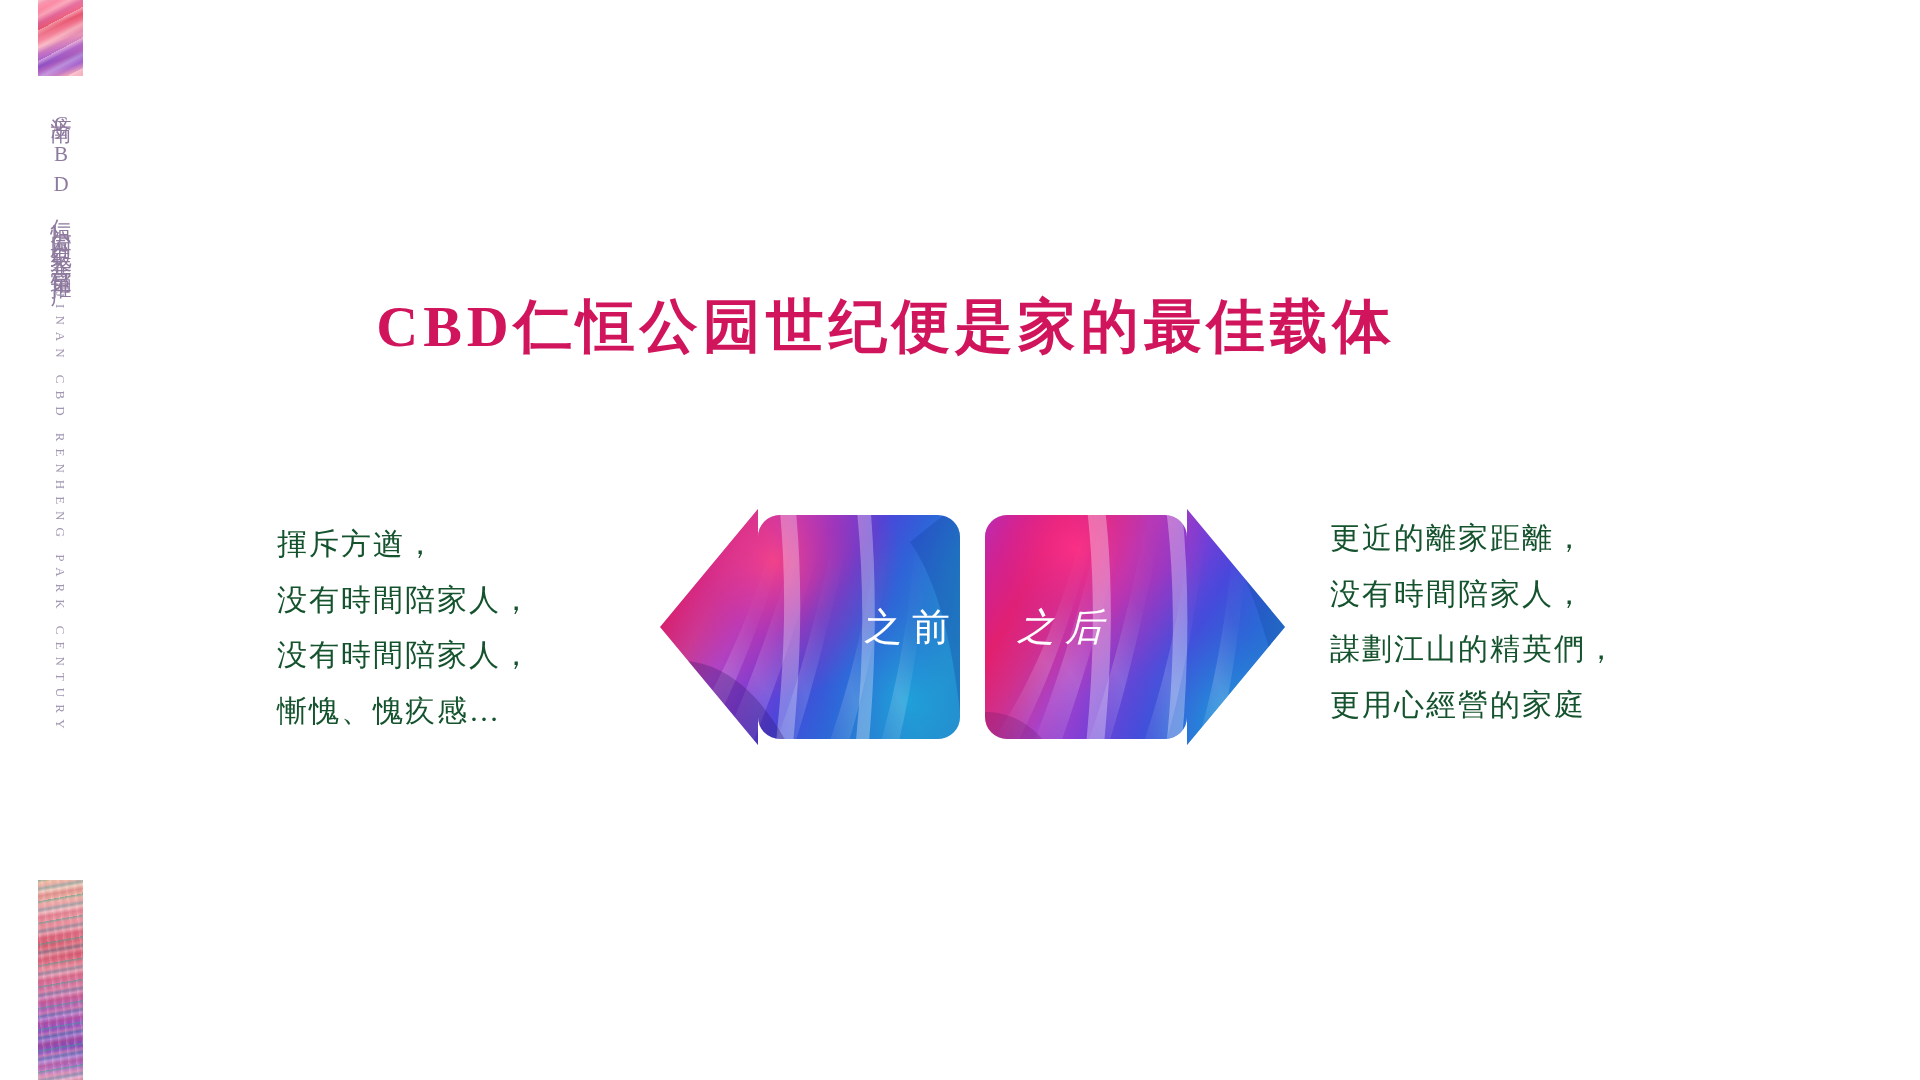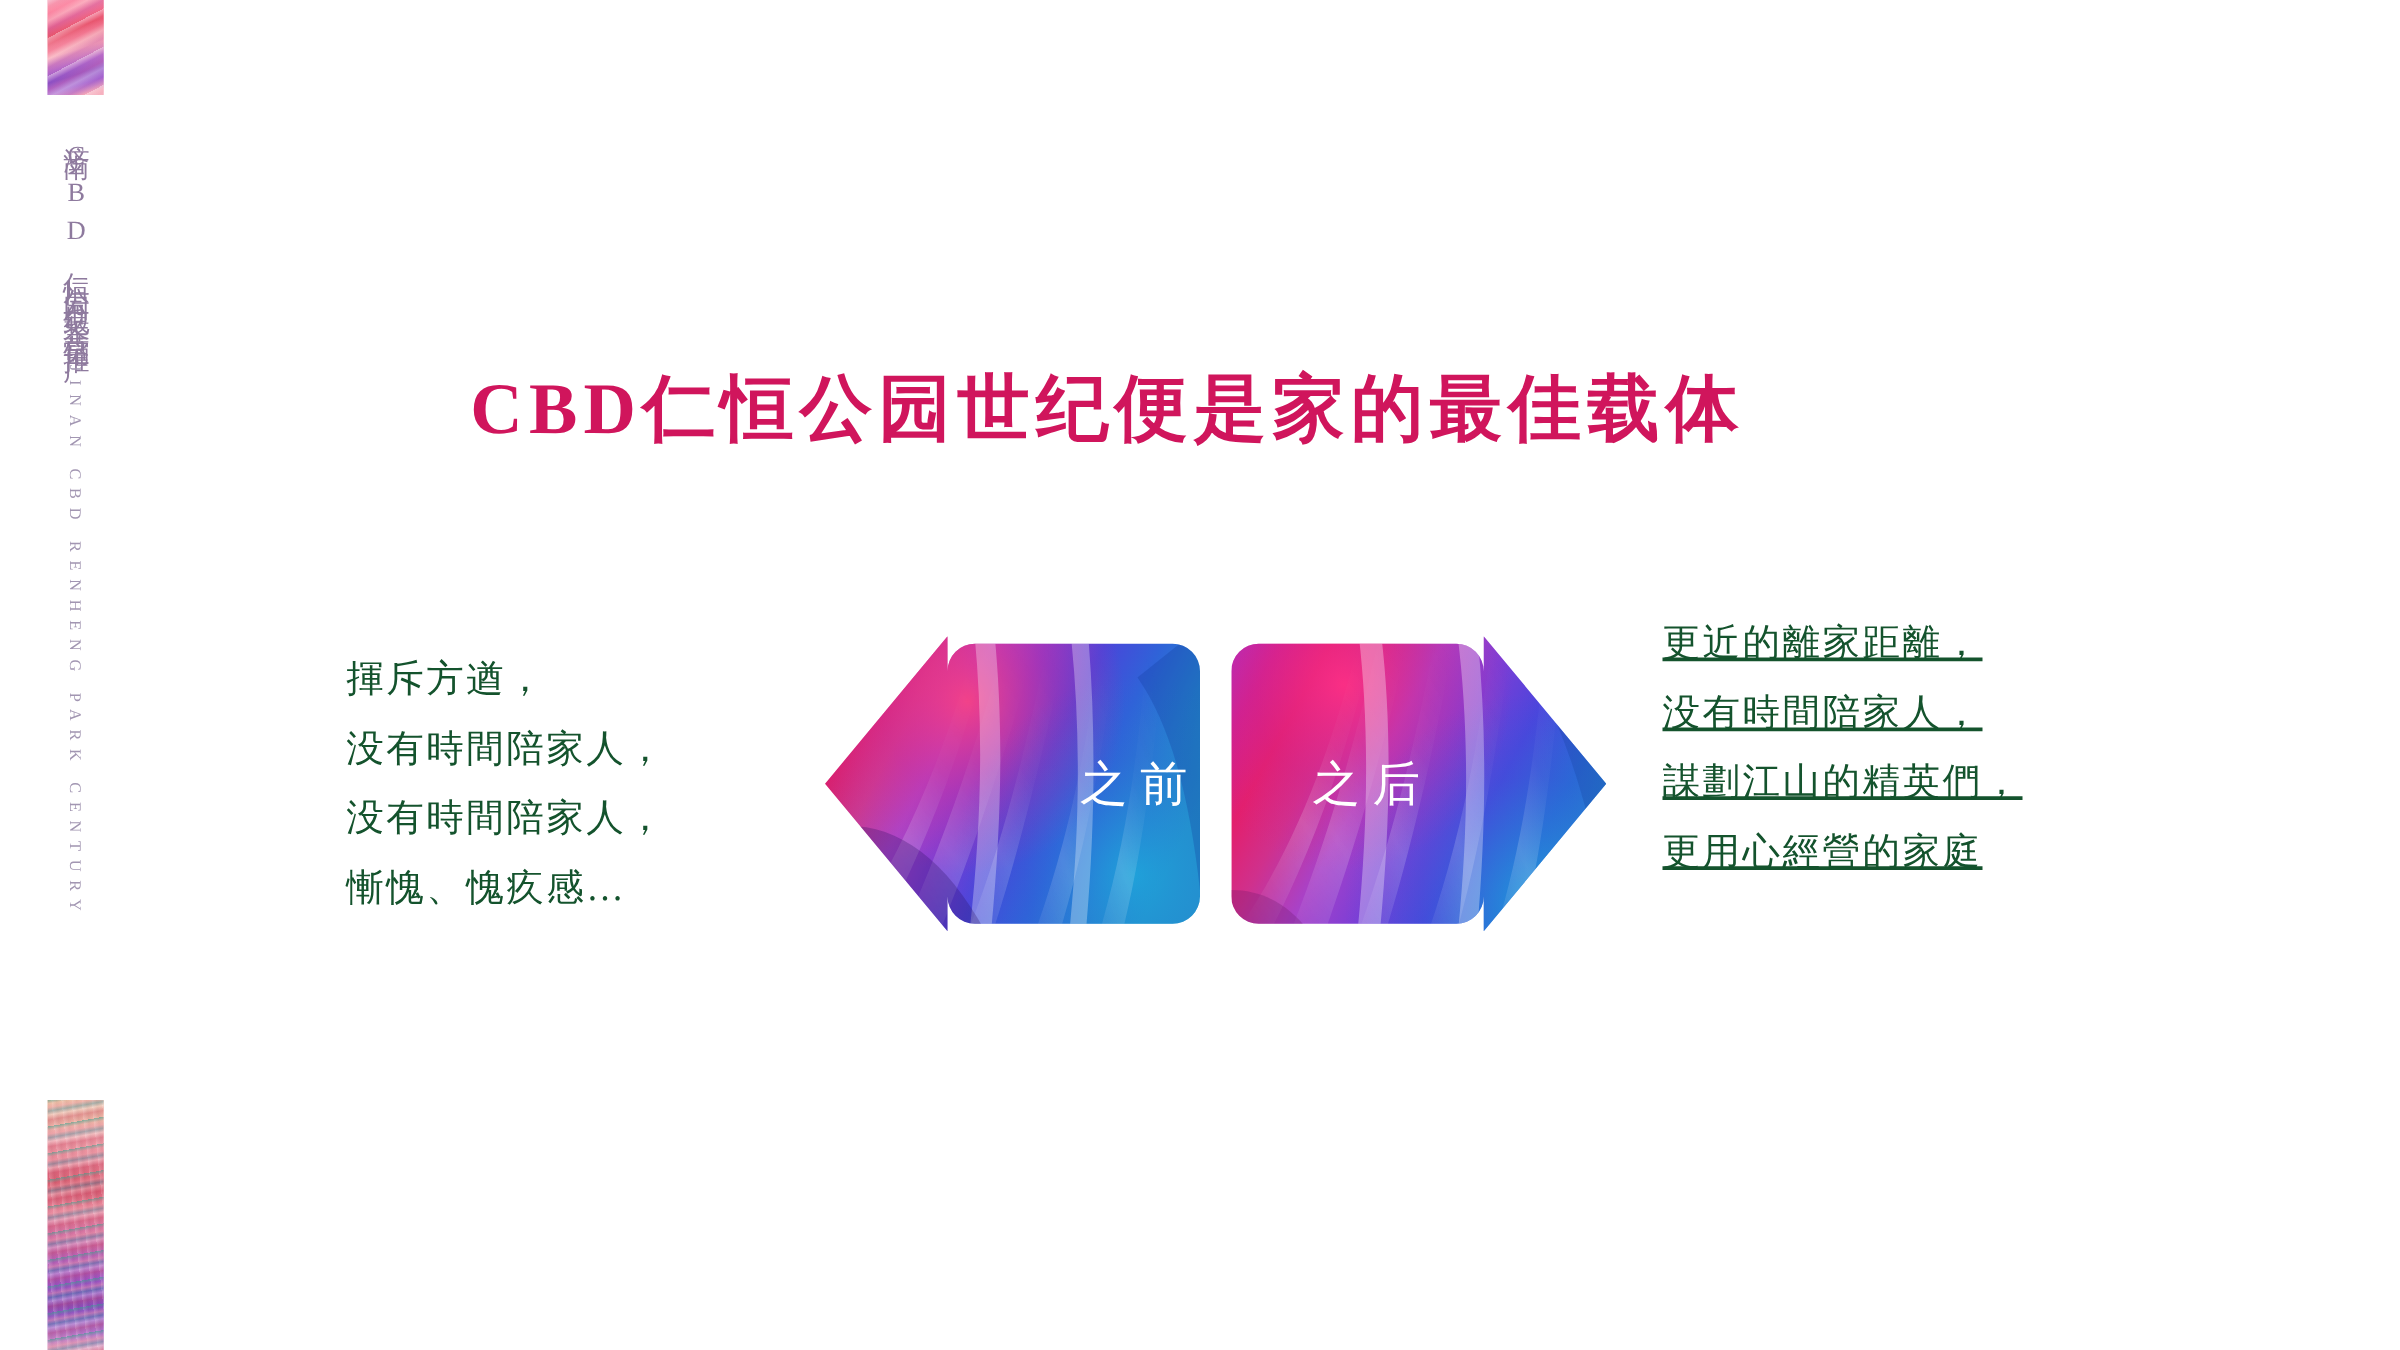--- a/index.html
+++ b/index.html
@@ -164,23 +164,22 @@
     letter-spacing: 2px;
     white-space: nowrap;
   }
   .text-left {
     left: 277px;
     top: 516px;
     text-align: left;
   }
   .text-right {
     left: 1330px;
-    top: 487px;
+    top: 510px;
     text-align: left;
-    text-decoration: underline;
   }
   .text-line { display: block; }
 
   
   .arrow-wrap {
     position: absolute;
     top: 462px;
     width: 300px;
     height: 330px;
   }
@@ -196,21 +195,21 @@
     height: 330px;
     display: flex;
     align-items: center;
     font-family: "Liberation Serif", "DejaVu Serif", serif;
     font-size: 38px;
     letter-spacing: 10px;
     color: #ffffff;
     pointer-events: none;
   }
   .arrow-before .arrow-label { justify-content: flex-end; padding-right: 58px; }
-  .arrow-after  .arrow-label { justify-content: flex-start; padding-left: 65px; }
+  .arrow-after  .arrow-label { justify-content: flex-start; padding-left: 32px; font-style: italic; }
 </style>
 </head>
 <body>
 
 <div class="slide">
 
   <div class="sidebar">
     <div class="strip strip-top"></div>
 
     <div class="sidebar-text">

